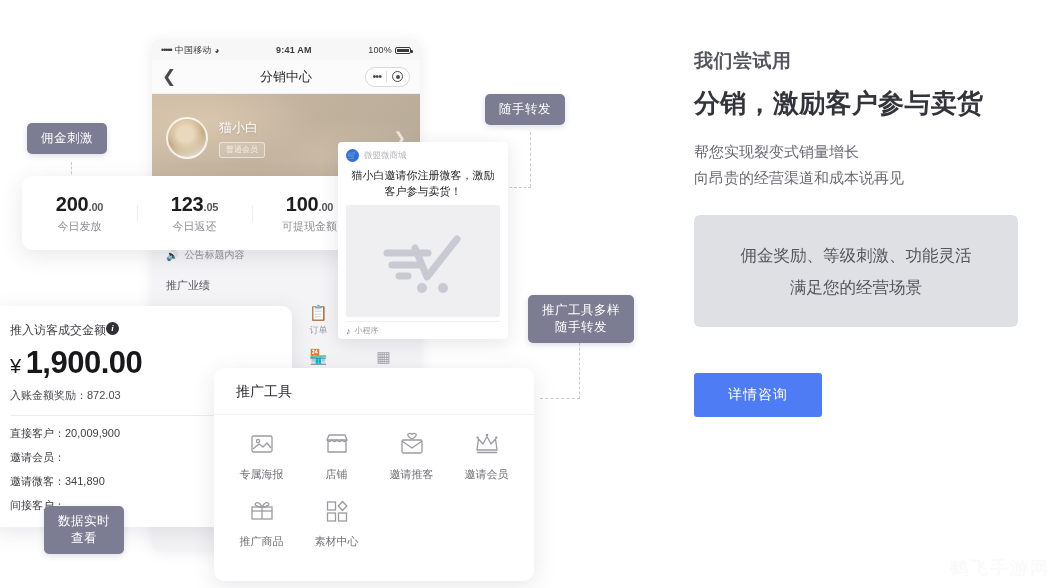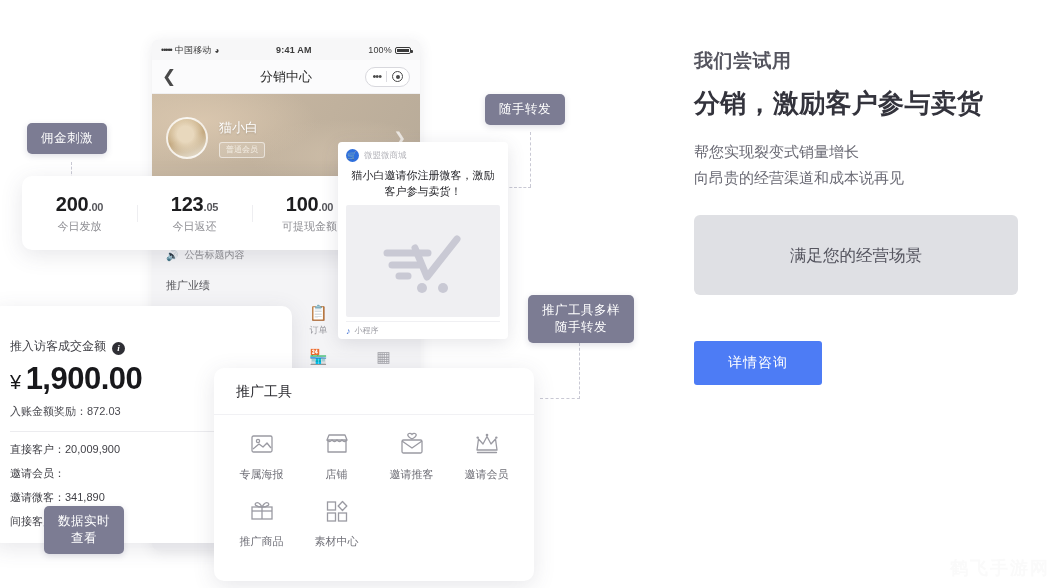--- a/index.html
+++ b/index.html
@@ -102,21 +102,21 @@
   .float{ position:absolute; background:#fff; border-radius:10px; box-shadow:0 5px 22px rgba(70,70,95,.13); }
 
   
   #card-commission{ left:22px; top:176px; width:345px; height:74px; display:flex; align-items:center; }
   #card-commission .stat-num{ font-size:20px; }
   #card-commission .stat-num small{ font-size:11px; color:#57575c;}
   #card-commission .stat-lbl{ font-size:11px; }
 
   
   #card-amount{ left:-8px; top:306px; width:300px; padding:16px 18px 14px; }
-  .amt-head{ display:flex; align-items:flex-end; gap:6px; font-size:12px; color:#3f3f45;margin-top:16px;}
+  .amt-head{ display:flex; align-items:flex-start; font-size:12px; color:#3f3f45;}
   .info-dot{
     width:13px;height:13px;border-radius:50%;background:#2f2f35;color:#fff;
     font-size:9px;line-height:13px;text-align:center;font-family:"Liberation Serif",serif;font-style:italic;font-weight:bold;
   }
   .amt-big{ font-size:31px; color:#18181b; font-weight:bold; margin-top:6px; letter-spacing:-.5px;}
   .amt-big .yen{ font-size:20px; font-weight:normal; margin-right:5px; }
   .amt-sub{ font-size:11px; color:#4a4a50; margin-top:7px;}
   .amt-hr{ height:1px; background:#ececef; margin:12px 0 10px;}
   .amt-grid{ display:grid; grid-template-columns:1fr; row-gap:9px; font-size:11px; color:#3f3f45;}
 
@@ -427,19 +427,20 @@
   </div>
 
   <div id="right">
     <div class="eyebrow">我们尝试用</div>
     <div class="headline">分销，激励客户参与卖货</div>
     <div class="subcopy">
       <div>帮您实现裂变式销量增长</div>
       <div>向昂贵的经营渠道和成本说再见</div>
     </div>
     <div class="quote">
+      <div>佣金奖励、等级刺激、功能灵活</div>
       <div>满足您的经营场景</div>
     </div>
     <button class="cta">详情咨询</button>
   </div>
 
   <div class="watermark">鹤飞手游网</div>
 </div>
 
 </body></html>

